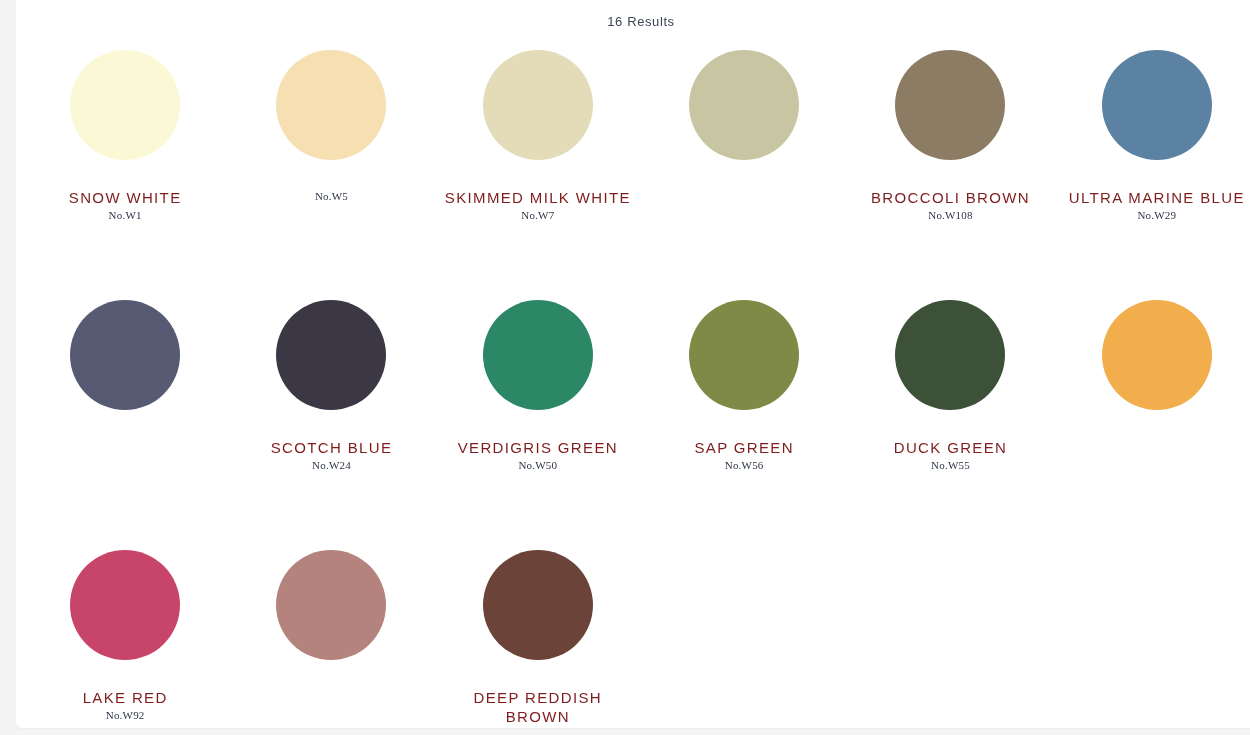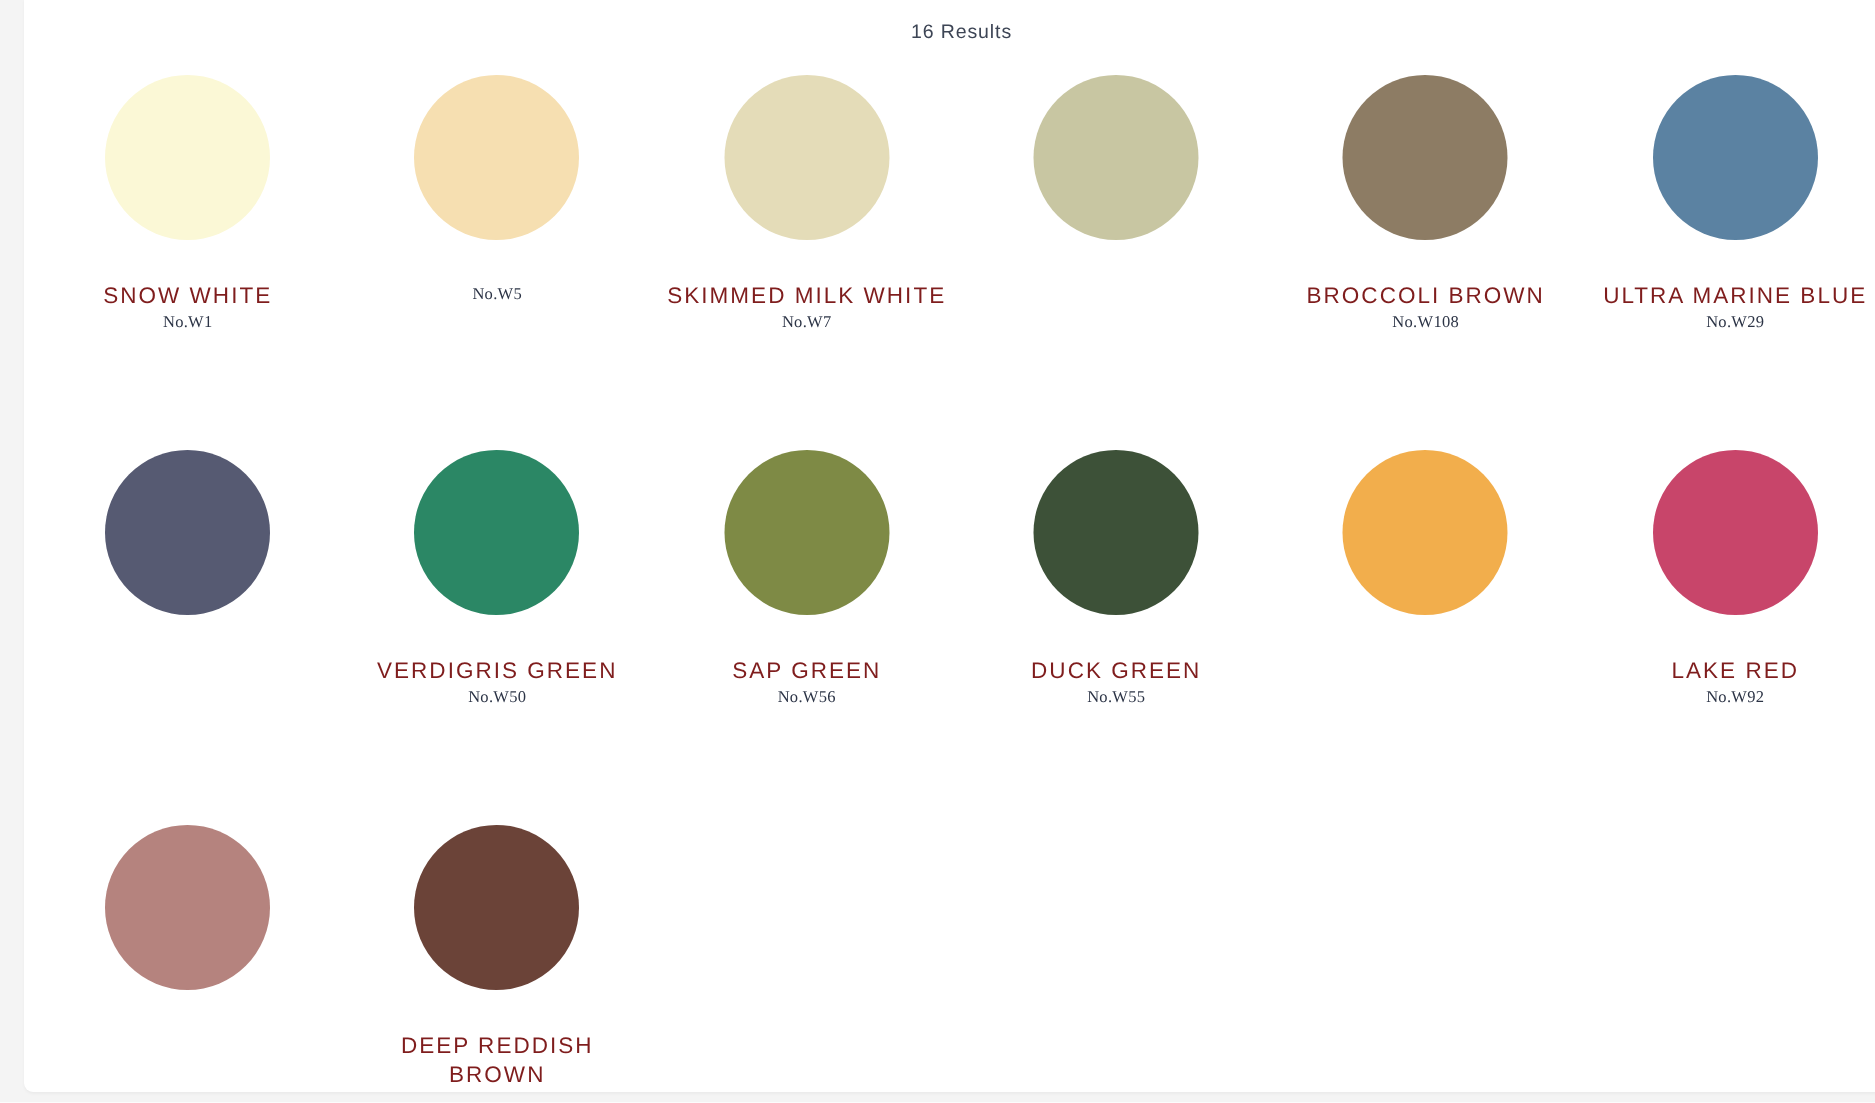--- a/index.html
+++ b/index.html
@@ -155,20 +155,27 @@
           <div class="swatch-disc" style="background: rgb(91, 130, 162);"></div>
           <div class="swatch-text">
             <span class="swatch-name">ULTRA MARINE BLUE</span>
             <span class="swatch-code">No.W29</span>
           </div>
         </div>
         <div class="swatch-cell">
           <div class="swatch-disc" style="background: rgb(86, 90, 114);"></div>
         </div>
         <div class="swatch-cell">
+          <div class="swatch-disc" style="background: rgb(60, 55, 68);"></div>
+          <div class="swatch-text">
+            <span class="swatch-name">SCOTCH BLUE</span>
+            <span class="swatch-code">No.W24</span>
+          </div>
+        </div>
+        <div class="swatch-cell">
           <div class="swatch-disc" style="background: rgb(43, 135, 101);"></div>
           <div class="swatch-text">
             <span class="swatch-name">VERDIGRIS GREEN</span>
             <span class="swatch-code">No.W50</span>
           </div>
         </div>
         <div class="swatch-cell">
           <div class="swatch-disc" style="background: rgb(126, 138, 69);"></div>
           <div class="swatch-text">
             <span class="swatch-name">SAP GREEN</span>

